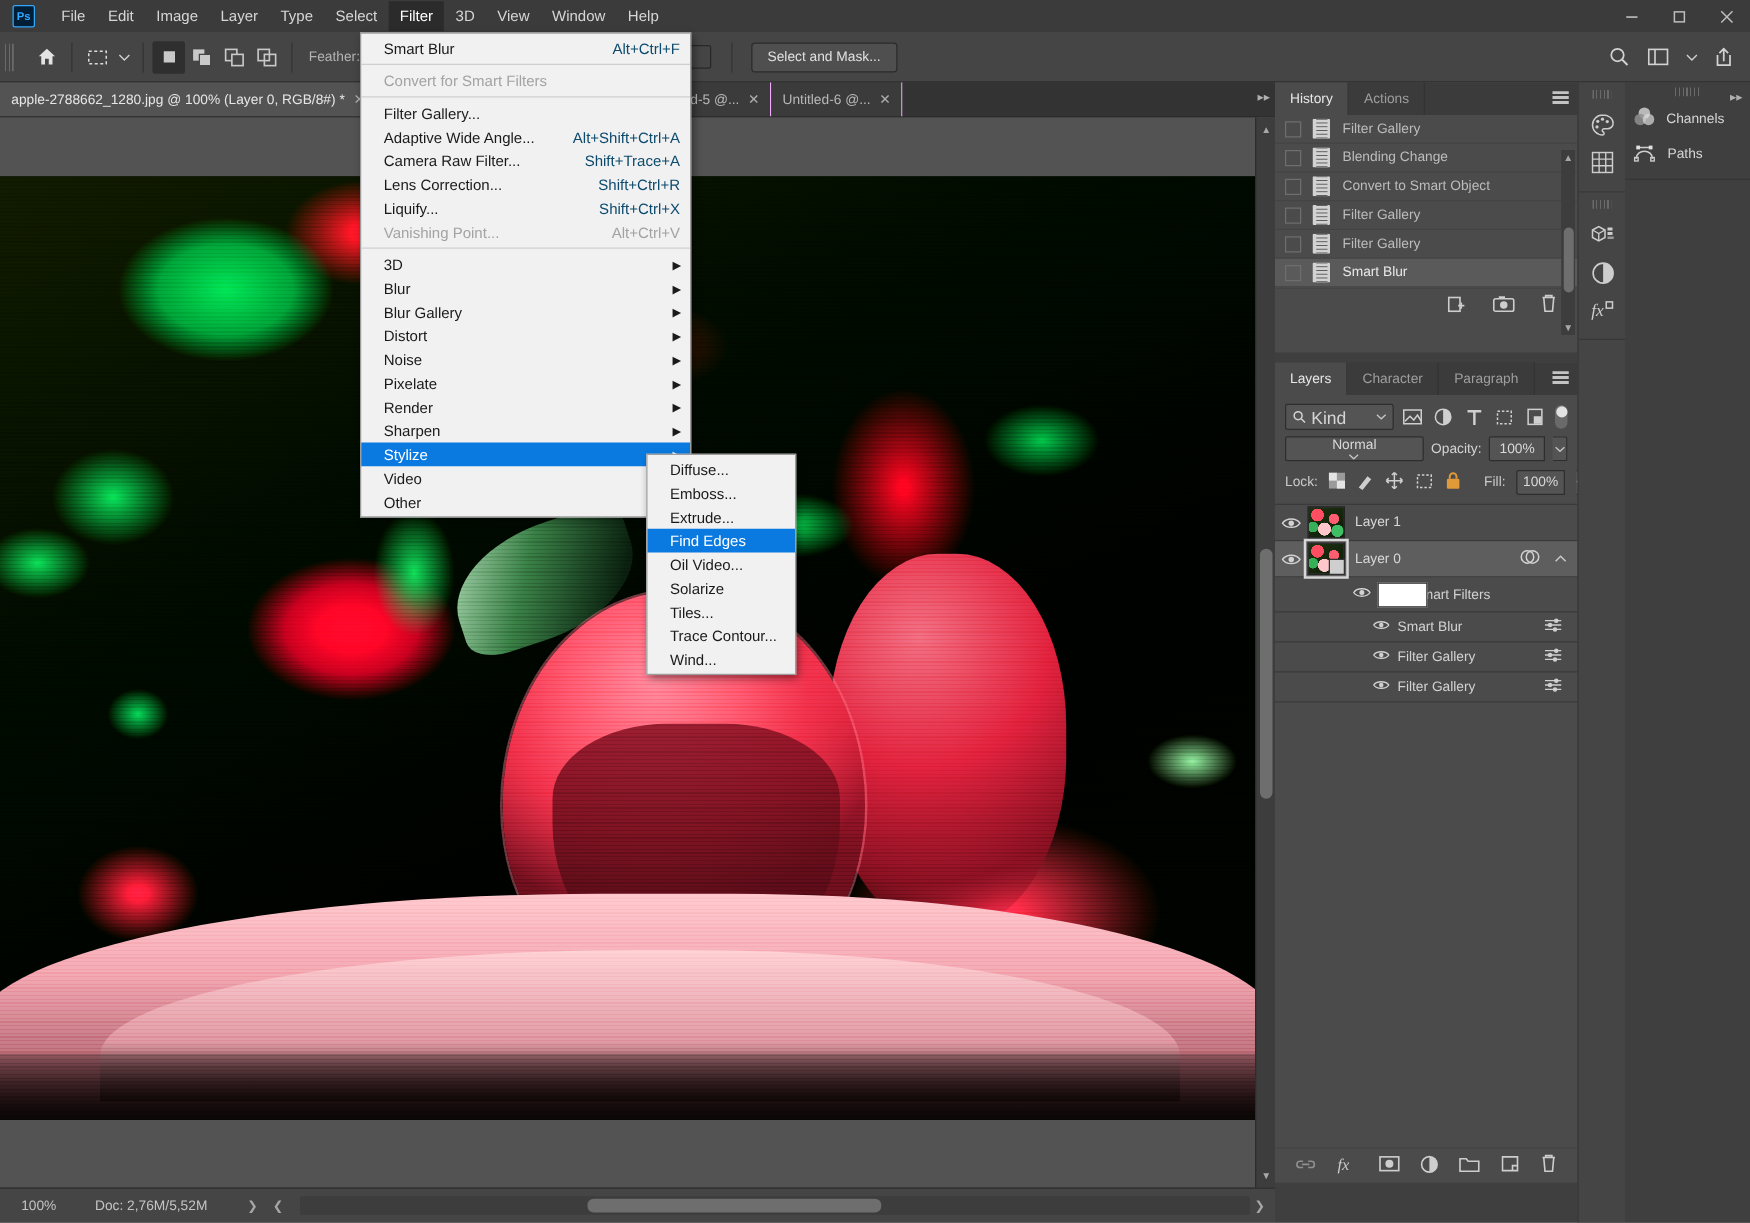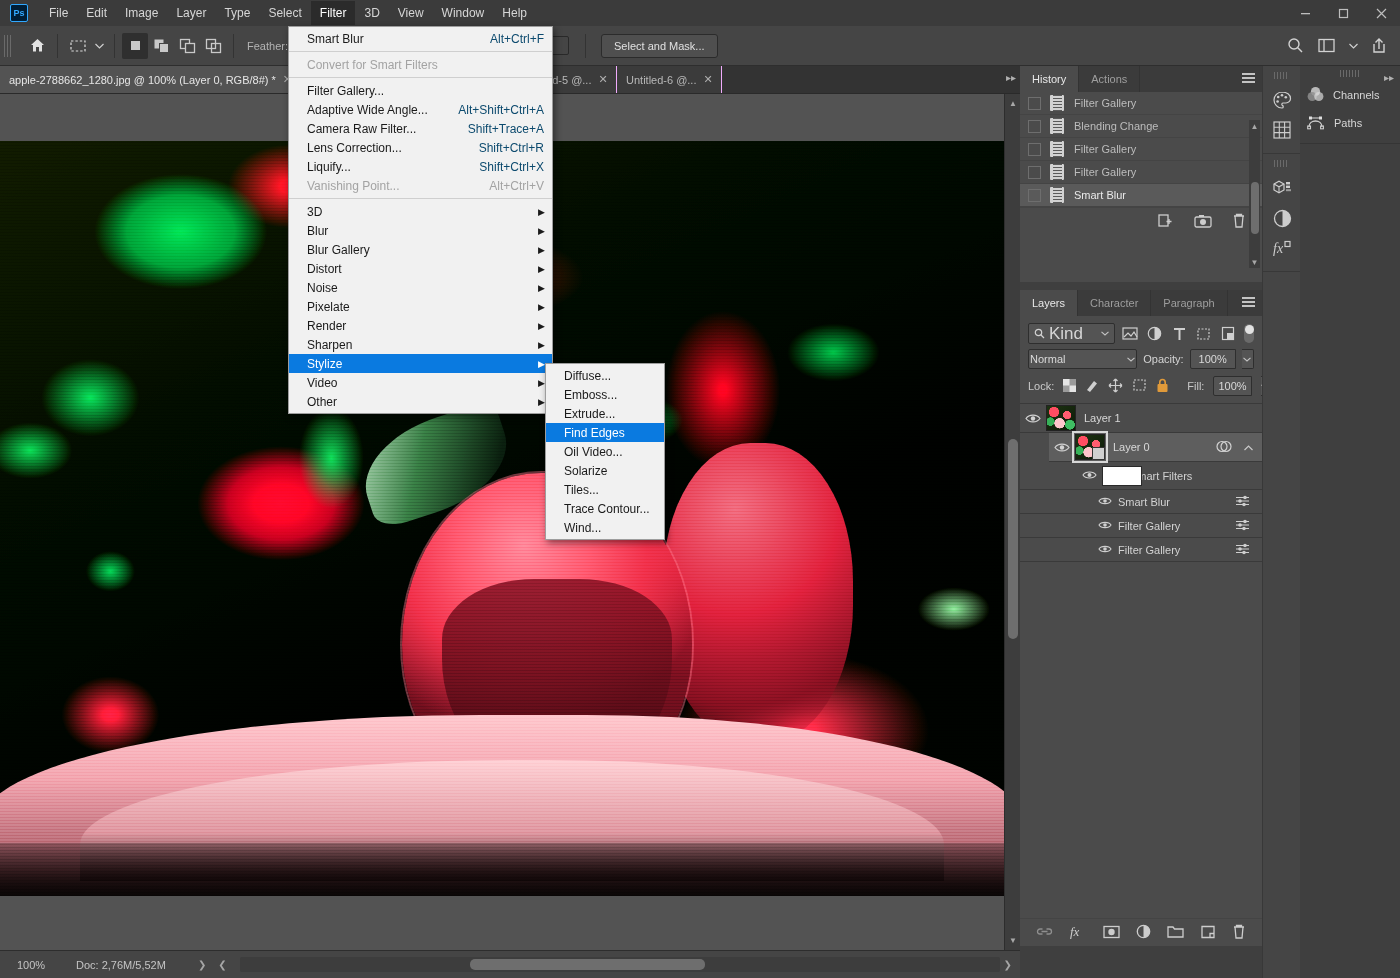--- a/index.html
+++ b/index.html
@@ -222,50 +222,50 @@
     display:flex; align-items:center; justify-content:flex-end; gap:20px;
     height:28px; padding-right:16px; background:#4b4b4b; border-top:1px solid #444;
     color:#c6c6c6;
   }
 
   
   .filter-row { display:flex; align-items:center; padding:7px 8px 5px 8px; gap:6px; }
   .kind-select {
     display:flex; align-items:center; width:92px; height:21px;
     background:#545454; border:1px solid #2e2e2e; border-radius:2px;
-    color:#d5d5d5; font-size:17px; padding:0 5px; justify-content:space-between;
+    color:#d5d5d5; font-size:14px; padding:0 5px; justify-content:space-between;
   }
   .filt-ic { width:20px; height:20px; display:flex; align-items:center; justify-content:center;
     color:#cfcfcf; }
   .toggle-pill { width:11px; height:19px; border-radius:6px; background:#6a6a6a; position:relative; }
   .toggle-pill:after { content:""; position:absolute; left:1px; top:1px; width:9px; height:9px;
     border-radius:50%; background:#e2e2e2; }
 
   .blend-row { display:flex; align-items:center; padding:0 8px 5px 8px; gap:6px; font-size:11px; }
   .blend-select {
     display:flex; align-items:center; justify-content:space-between;
     width:126px; height:20px; background:#545454; border:1px solid #2e2e2e;
-    border-radius:2px; color:#d9d9d9; padding:0 1px;
+    border-radius:2px; color:#d9d9d9; padding:0 17px;flex-direction:column;
   }
   .num-box {
     display:flex; align-items:center; justify-content:space-between;
     width:52px; height:20px; background:#545454; border:1px solid #2e2e2e;
     border-radius:2px 0 0 2px; color:#d9d9d9; padding:0 4px;
   }
   .num-caret { width:14px; height:20px; background:#545454; border:1px solid #2e2e2e;
     border-left:none; border-radius:0 2px 2px 0; display:flex; align-items:center;
     justify-content:center; color:#c0c0c0; }
   .lock-row { display:flex; align-items:center; padding:2px 8px 7px 8px; gap:9px;
     font-size:11px; color:#c9c9c9; border-bottom:1px solid #3a3a3a; }
 
   .layer-row {
     display:flex; align-items:center; height:29px; border-bottom:1px solid #3a3a3a;
     font-size:11px; color:#d8d8d8; position:relative;
   }
-  .layer-row.selected { background:#5e5e5e;margin-left:29px; }
+  .layer-row.selected { background:#5e5e5e; }
   .eye { width:26px; display:flex; align-items:center; justify-content:center; color:#d2d2d2; }
   .thumb-img {
     width:30px; height:26px; margin-right:8px; border:1px solid #222; position:relative;
     background:
       radial-gradient(circle at 25% 25%, #ff4d62 0 18%, transparent 19%),
       radial-gradient(circle at 72% 38%, #ff5d70 0 16%, transparent 17%),
       radial-gradient(circle at 45% 72%, #ffc6cc 0 22%, transparent 23%),
       radial-gradient(circle at 82% 78%, #3fbf63 0 16%, transparent 17%),
       radial-gradient(circle at 12% 65%, #36b158 0 14%, transparent 15%),
       linear-gradient(140deg,#1d3312,#0d1a08);
@@ -312,21 +312,21 @@
     white-space:nowrap; position:relative;
   }
   .mrow .lbl { flex:1; }
   .mrow .acc { color:#0c4a6e; padding-left:26px; }
   .mrow.disabled .lbl, .mrow.disabled .acc { color:#a3a3a3; }
   .mrow.hl { background:#0a7ae0; color:#fff; }
   .mrow .arrow { position:absolute; right:7px; font-size:9px; }
   .msep { height:1px; background:#cfcfcf; margin:3px 0; }
 
   #filter-menu { left:288px; top:26px; width:265px; }
-  #stylize-menu { left:545px; top:363px; width:120px; }
+  #stylize-menu { left:517px; top:363px; width:120px; }
   #stylize-menu .mrow { padding-left:18px; }
 </style>
 </head>
 <body>
 
 <div class="app">
 
   <div class="menubar">
     <div class="ps-logo">Ps</div>
     <div class="menu-item">File</div>
@@ -520,20 +520,25 @@
           <span>Filter Gallery</span>
         </div>
         <div class="hist-row">
           <div class="hist-chk"></div>
           <div class="doc-icon"></div>
           <span>Blending Change</span>
         </div>
         <div class="hist-row">
           <div class="hist-chk"></div>
           <div class="doc-icon"></div>
+          <span>Convert to Smart Object</span>
+        </div>
+        <div class="hist-row">
+          <div class="hist-chk"></div>
+          <div class="doc-icon"></div>
           <span>Filter Gallery</span>
         </div>
         <div class="hist-row">
           <div class="hist-chk"></div>
           <div class="doc-icon"></div>
           <span>Filter Gallery</span>
         </div>
         <div class="hist-row current">
           <div class="hist-chk"></div>
           <div class="doc-icon"></div>

